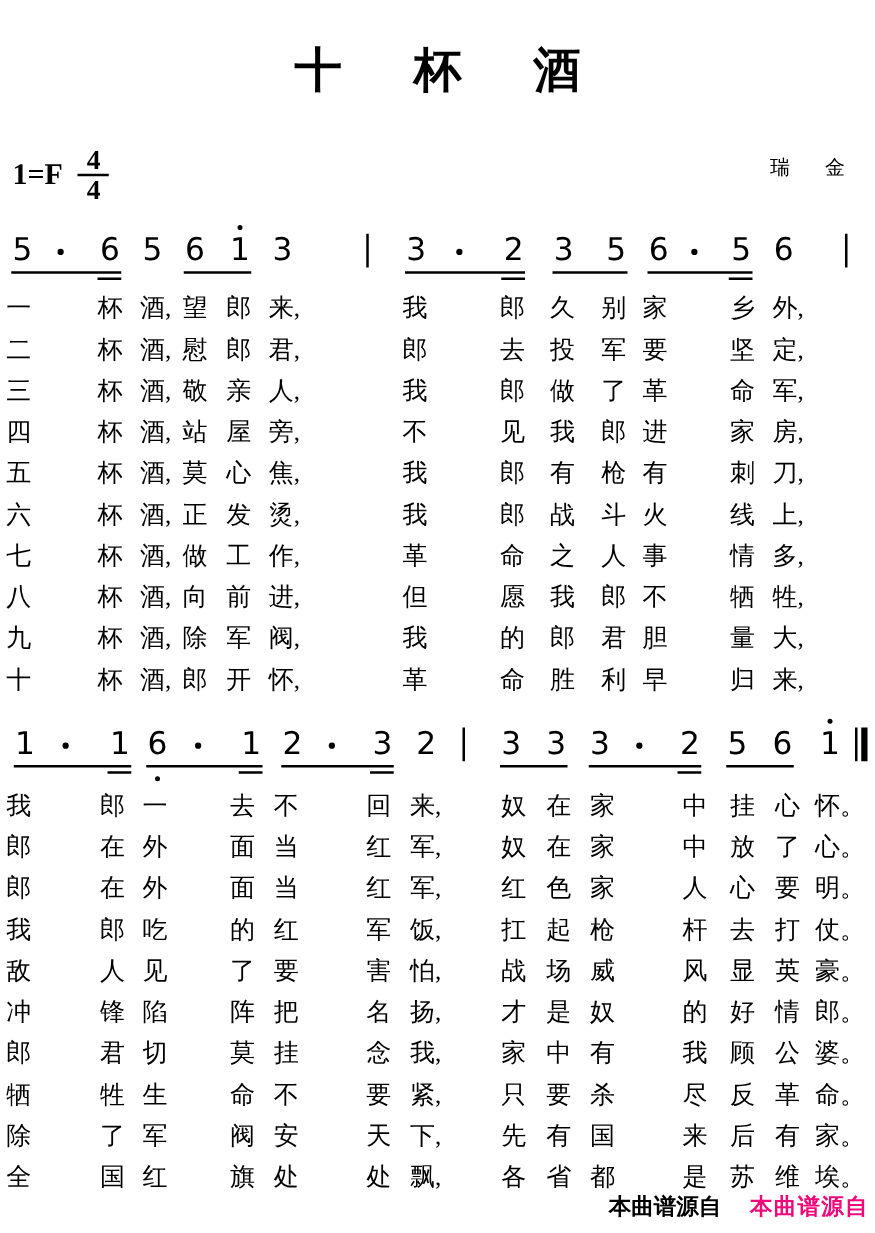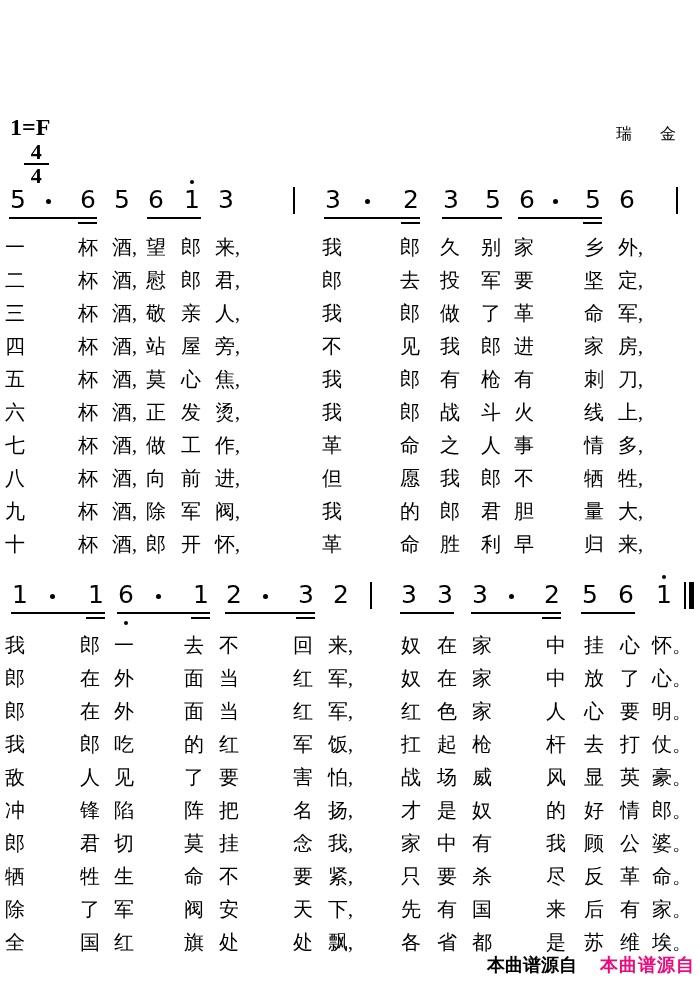--- a/index.html
+++ b/index.html
@@ -2,21 +2,21 @@
 <html><head>
 <meta charset="utf-8">
 <style>
   html,body{margin:0;padding:0;background:#fff;}
   .page{position:relative;width:700px;height:986px;background:#ffffff;color:#000;
         font-family:"Liberation Serif","DejaVu Serif",serif;overflow:hidden;}
 
   .title{position:absolute;top:6px;left:0;width:100%;text-align:center;
          font-size:38px;font-weight:bold;letter-spacing:24px;text-indent:24px;white-space:nowrap;}
 
-  .keysig{position:absolute;left:10px;top:114px;height:52px;display:flex;align-items:center;flex-direction:column;}
+  .keysig{position:absolute;left:10px;top:114px;height:52px;display:flex;align-items:center;}
   .tonic{font-size:24px;font-weight:bold;font-family:"Liberation Serif","DejaVu Serif",serif;}
   .frac{display:flex;flex-direction:column;align-items:center;margin-left:12px;}
   .frac .num{font-size:22px;font-weight:bold;line-height:22px;padding:0 7px;}
   .frac .top{border-bottom:2px solid #000;}
 
   .credit{position:absolute;left:616px;top:124px;font-size:16px;letter-spacing:28px;white-space:nowrap;}
 
   .mline{position:absolute;left:0;width:700px;height:52px;}
   .note{position:absolute;top:0;font-size:25px;line-height:28px;
         font-family:"DejaVu Sans","Liberation Sans",sans-serif;}
@@ -34,20 +34,21 @@
 
   .src-label{position:absolute;left:487px;top:953px;font-size:18px;font-weight:bold;white-space:nowrap;}
   .site-name{position:absolute;left:600px;top:953px;font-size:18px;font-weight:bold;
              color:#ee0a7c;letter-spacing:1px;white-space:nowrap;}
 </style>
 </head>
 <body>
 
 <div class="page">
 
+  <h1 class="title">十 杯 酒</h1>
 
   <div class="keysig">
     <span class="tonic">1=F</span>
     <span class="frac">
       <span class="num top">4</span>
       <span class="num">4</span>
     </span>
   </div>
 
   <div class="credit">瑞金</div>

